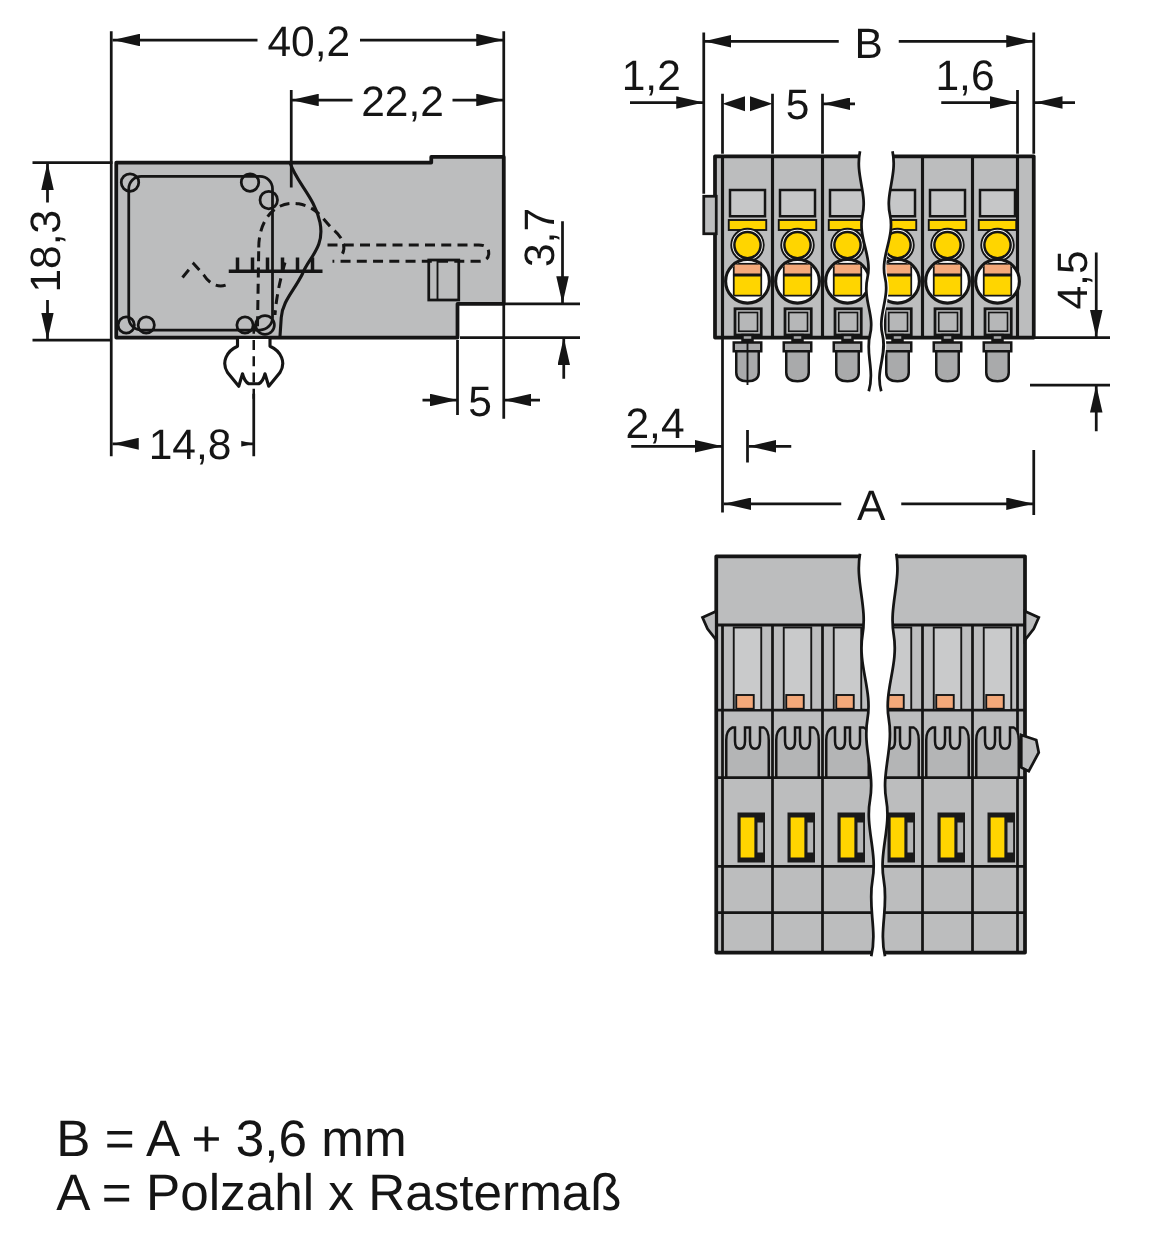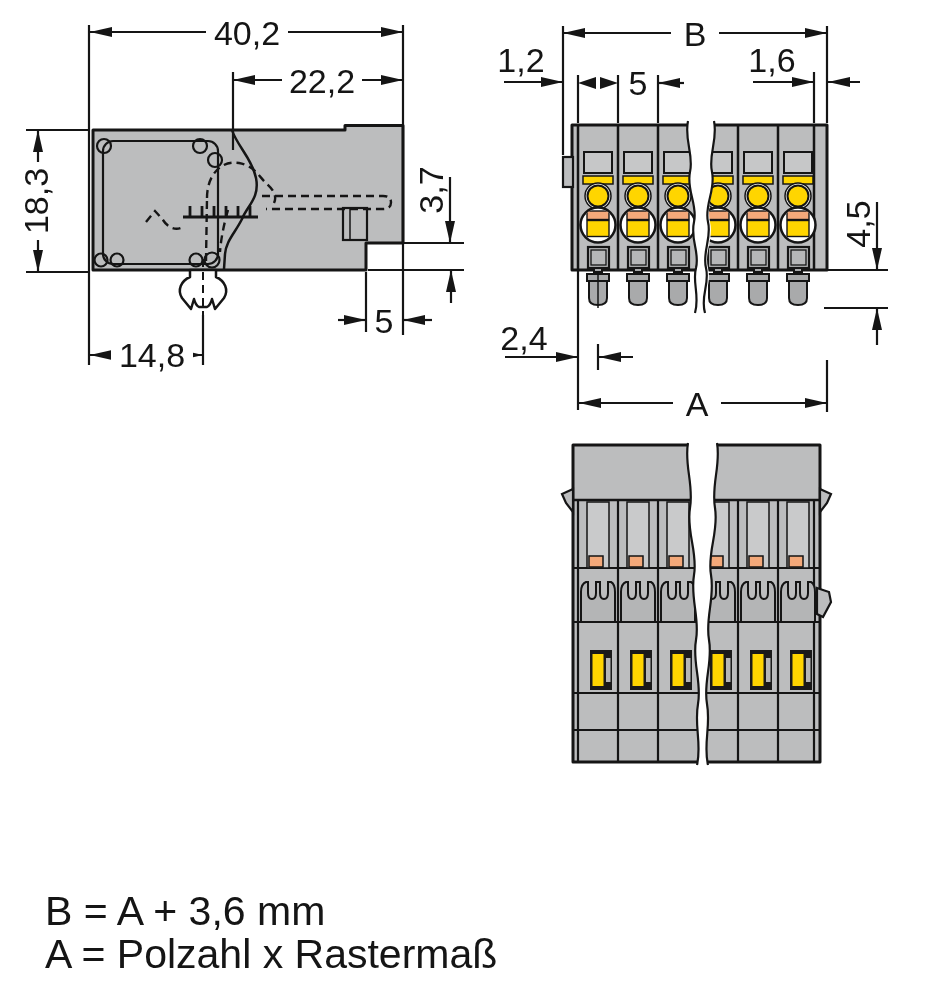--- a/index.html
+++ b/index.html
@@ -2,21 +2,21 @@
 <html><head>
 <meta charset="utf-8">
 <title>Connector dimensional drawing</title>
 <style>
   :root{
     --body-gray:#bcbdbe; --light-gray:#c9cacb; --mid-gray:#b4b5b6;
     --dark-gray:#a9aaab; --yellow:#ffd500; --orange:#f4a97a;
     --line:#151515; --bg:#ffffff;
   }
   html,body{margin:0;padding:0;background:var(--bg);}
-  .canvas{position:relative;width:937px;height:1000px;background:var(--bg);overflow:hidden;border-radius:17px;}
+  .canvas{position:relative;width:937px;height:1000px;background:var(--bg);overflow:hidden;}
   svg{position:absolute;left:0;top:0;}
   svg text{font-family:"Liberation Sans", sans-serif;fill:var(--line);}
   .dim-t{font-size:34px;}
   .formula{font-size:41px;}
   .ln{stroke:var(--line);fill:none;}
   .w1{stroke-width:1.5;} .w2{stroke-width:2.2;} .w25{stroke-width:2.5;}
   .bodyfill{fill:var(--body-gray);stroke:var(--line);stroke-width:3;stroke-linejoin:round;}
   .dash{stroke-dasharray:8 5;}
   .wht{fill:#fff;}
 </style>

